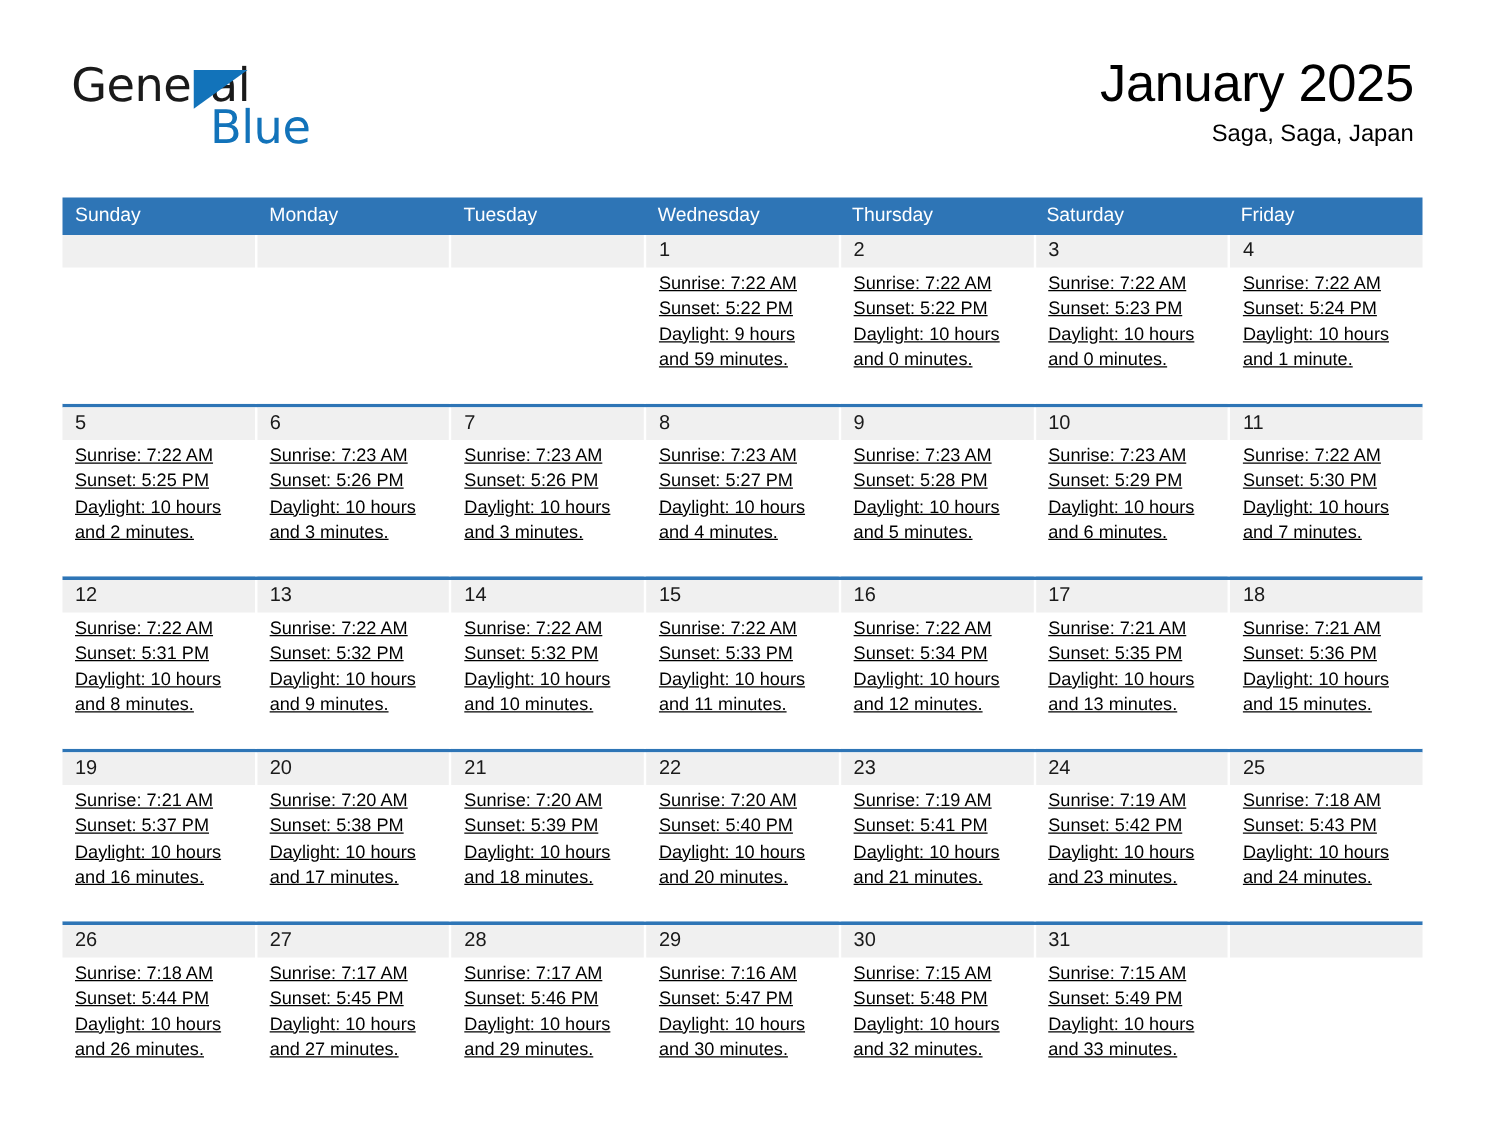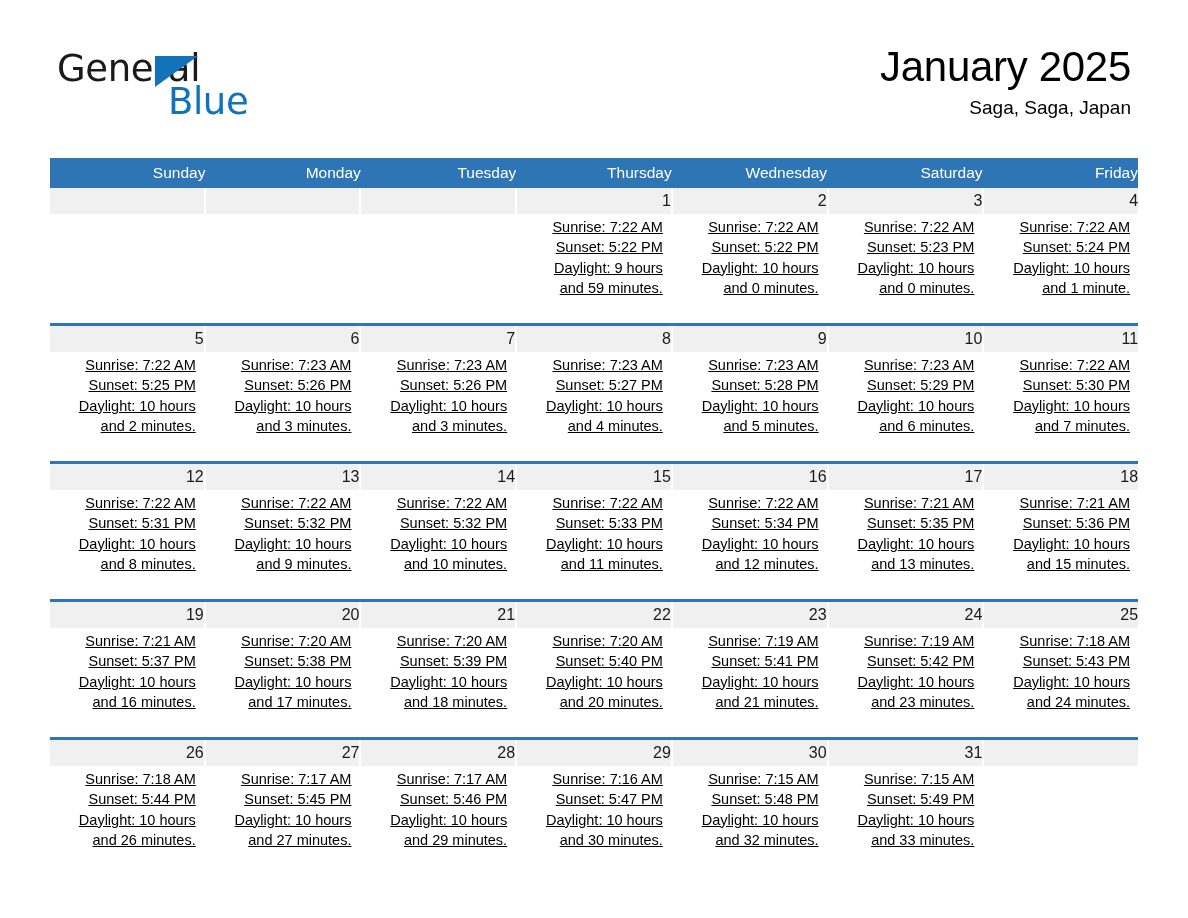--- a/index.html
+++ b/index.html
@@ -87,21 +87,20 @@
     margin-top: 9px;
     line-height: 1.1;
   }
 
   
   .calendar {
     position: absolute;
     left: 50px;
     top: 158px;
     width: 1088px;
-    text-align: right;
   }
   .weekday-row {
     display: flex;
     background: #2e75b6;
     height: 30px;
   }
   .weekday {
     flex: 1 1 0;
     color: #ffffff;
     font-size: 15.5px;
@@ -167,22 +166,22 @@
       <div class="cal-title">January 2025</div>
       <div class="cal-subtitle">Saga, Saga, Japan</div>
     </div>
   </div>
 
   <div class="calendar">
     <div class="weekday-row" id="weekday-row">
         <div class="weekday">Sunday</div>
         <div class="weekday">Monday</div>
         <div class="weekday">Tuesday</div>
+        <div class="weekday">Wednesday</div>
         <div class="weekday">Thursday</div>
-        <div class="weekday">Wednesday</div>
         <div class="weekday">Saturday</div>
         <div class="weekday">Friday</div>
       </div>
     <div id="weeks-container">
         <div class="week-row first">
           <div class="day-cell empty">
             <div class="day-band">
               <div class="day-num"></div>
             </div>
             <div class="day-info"></div>

